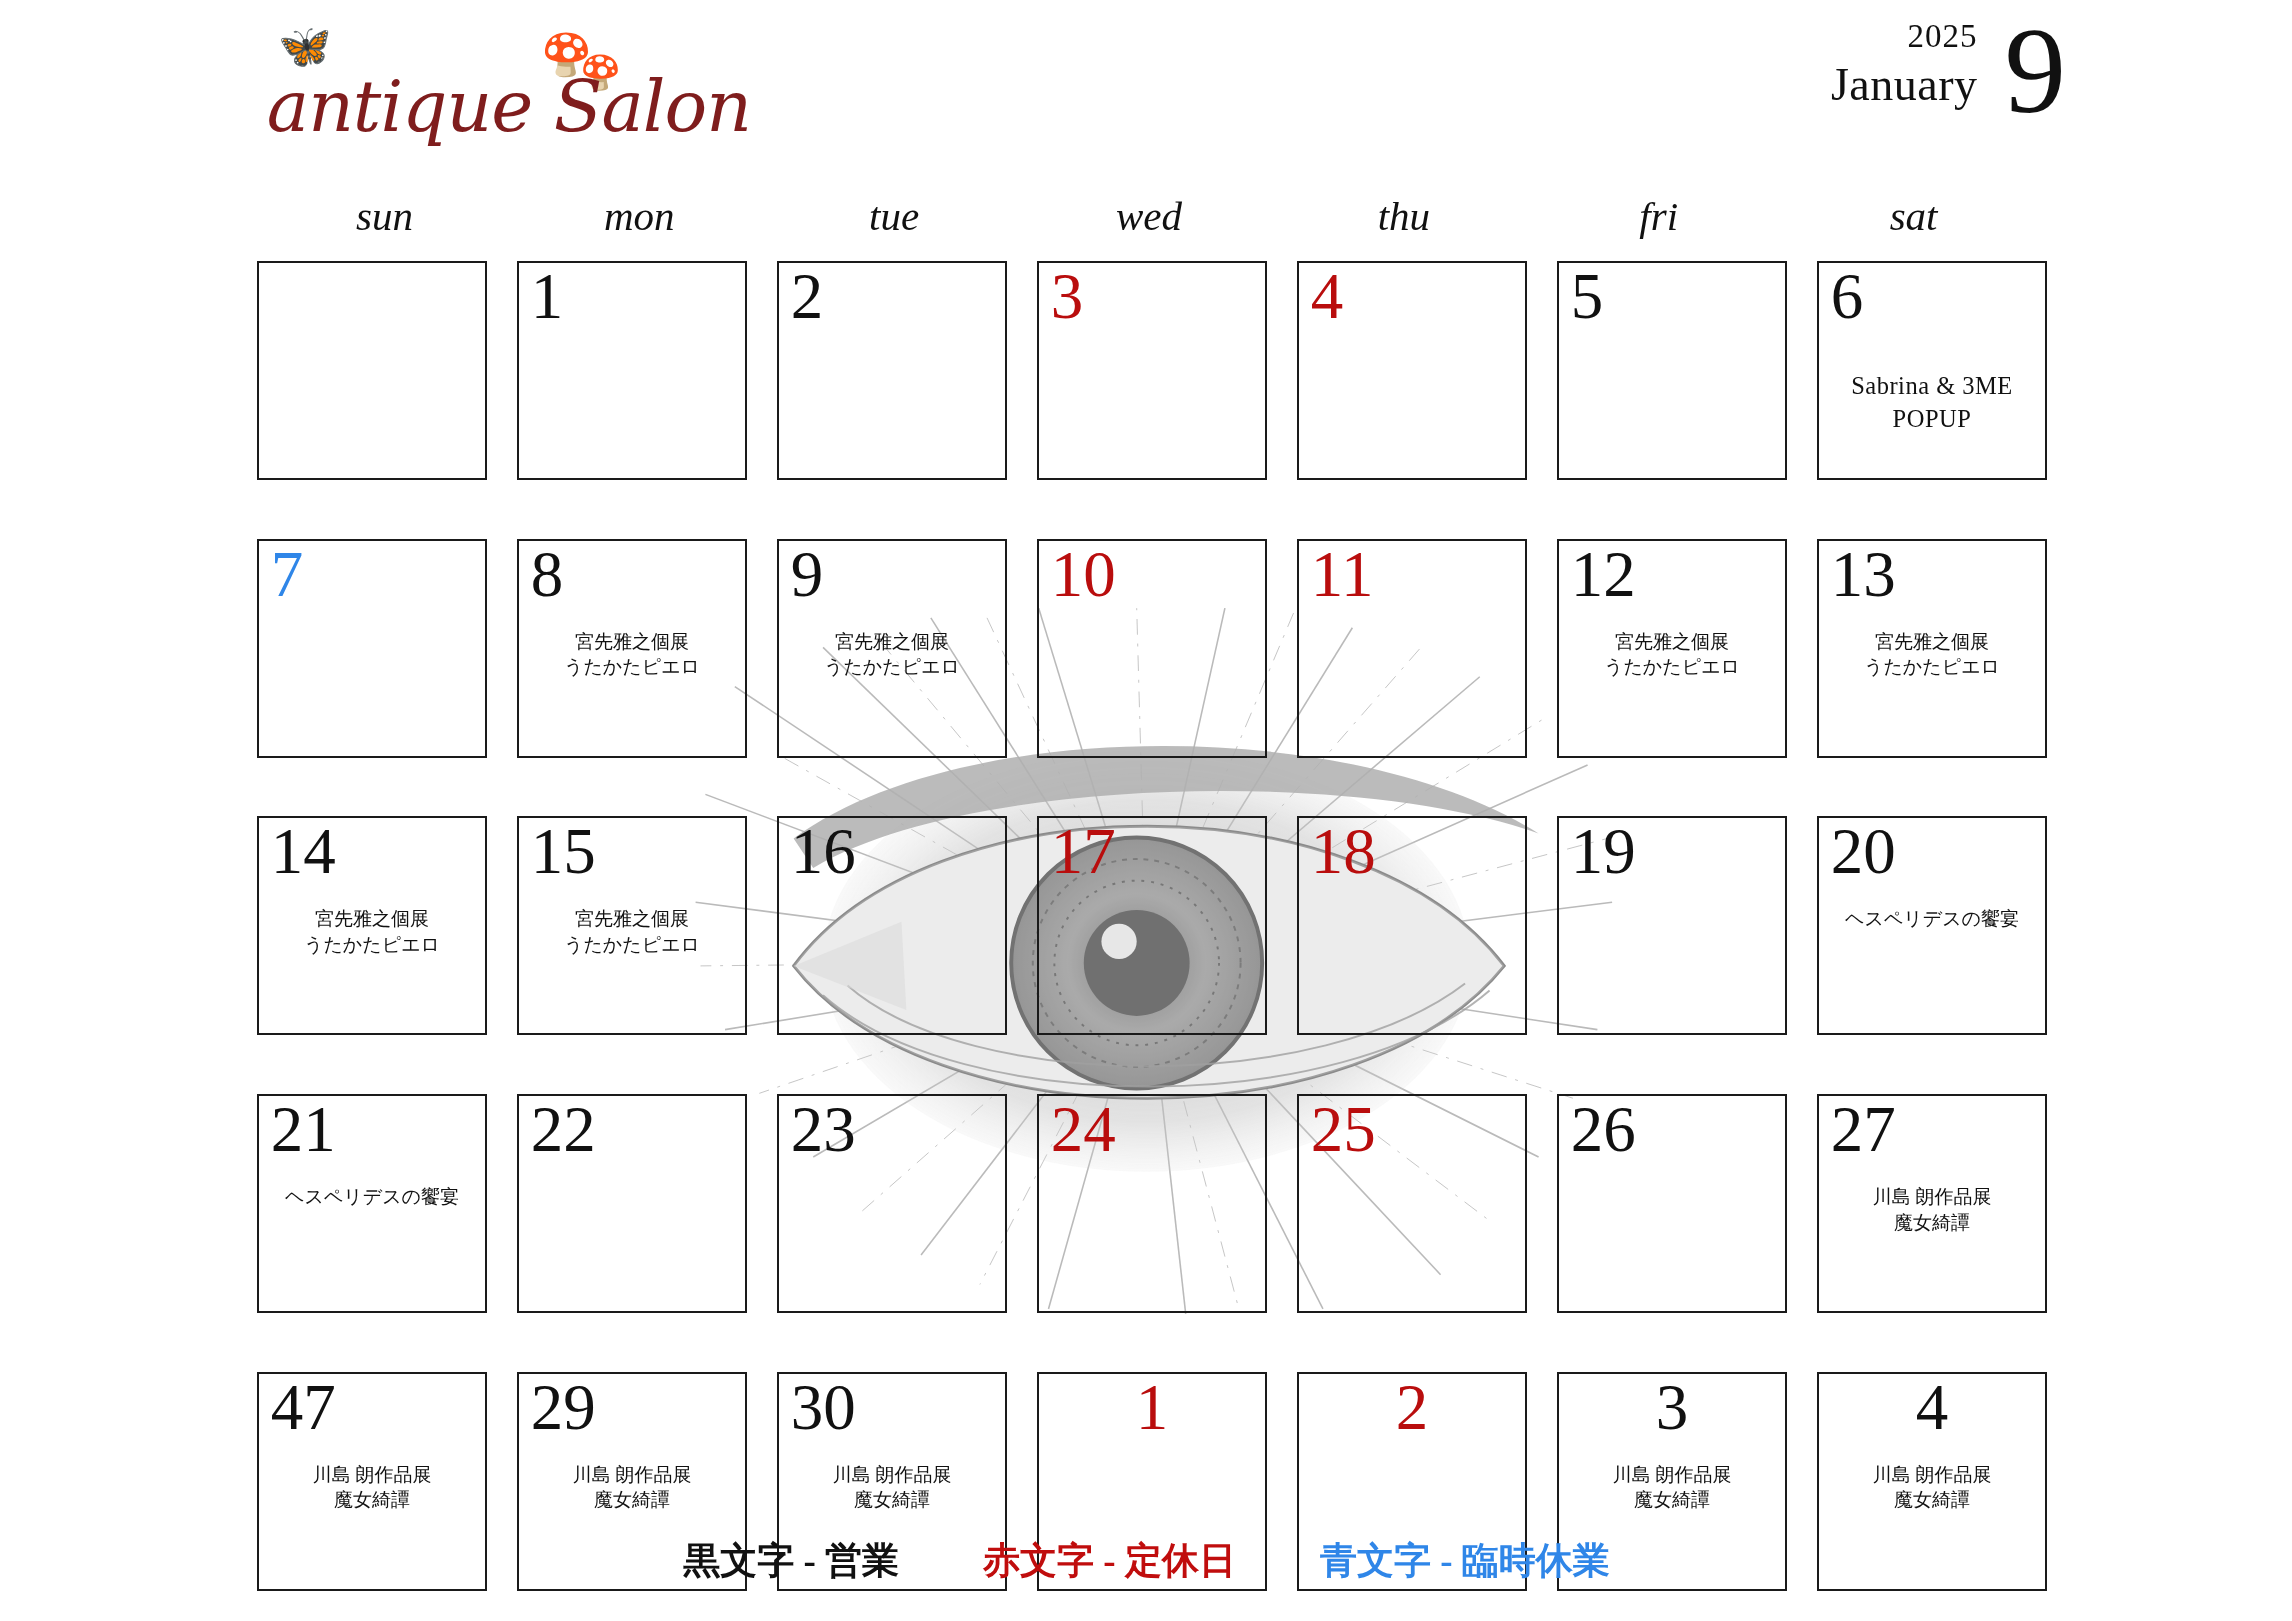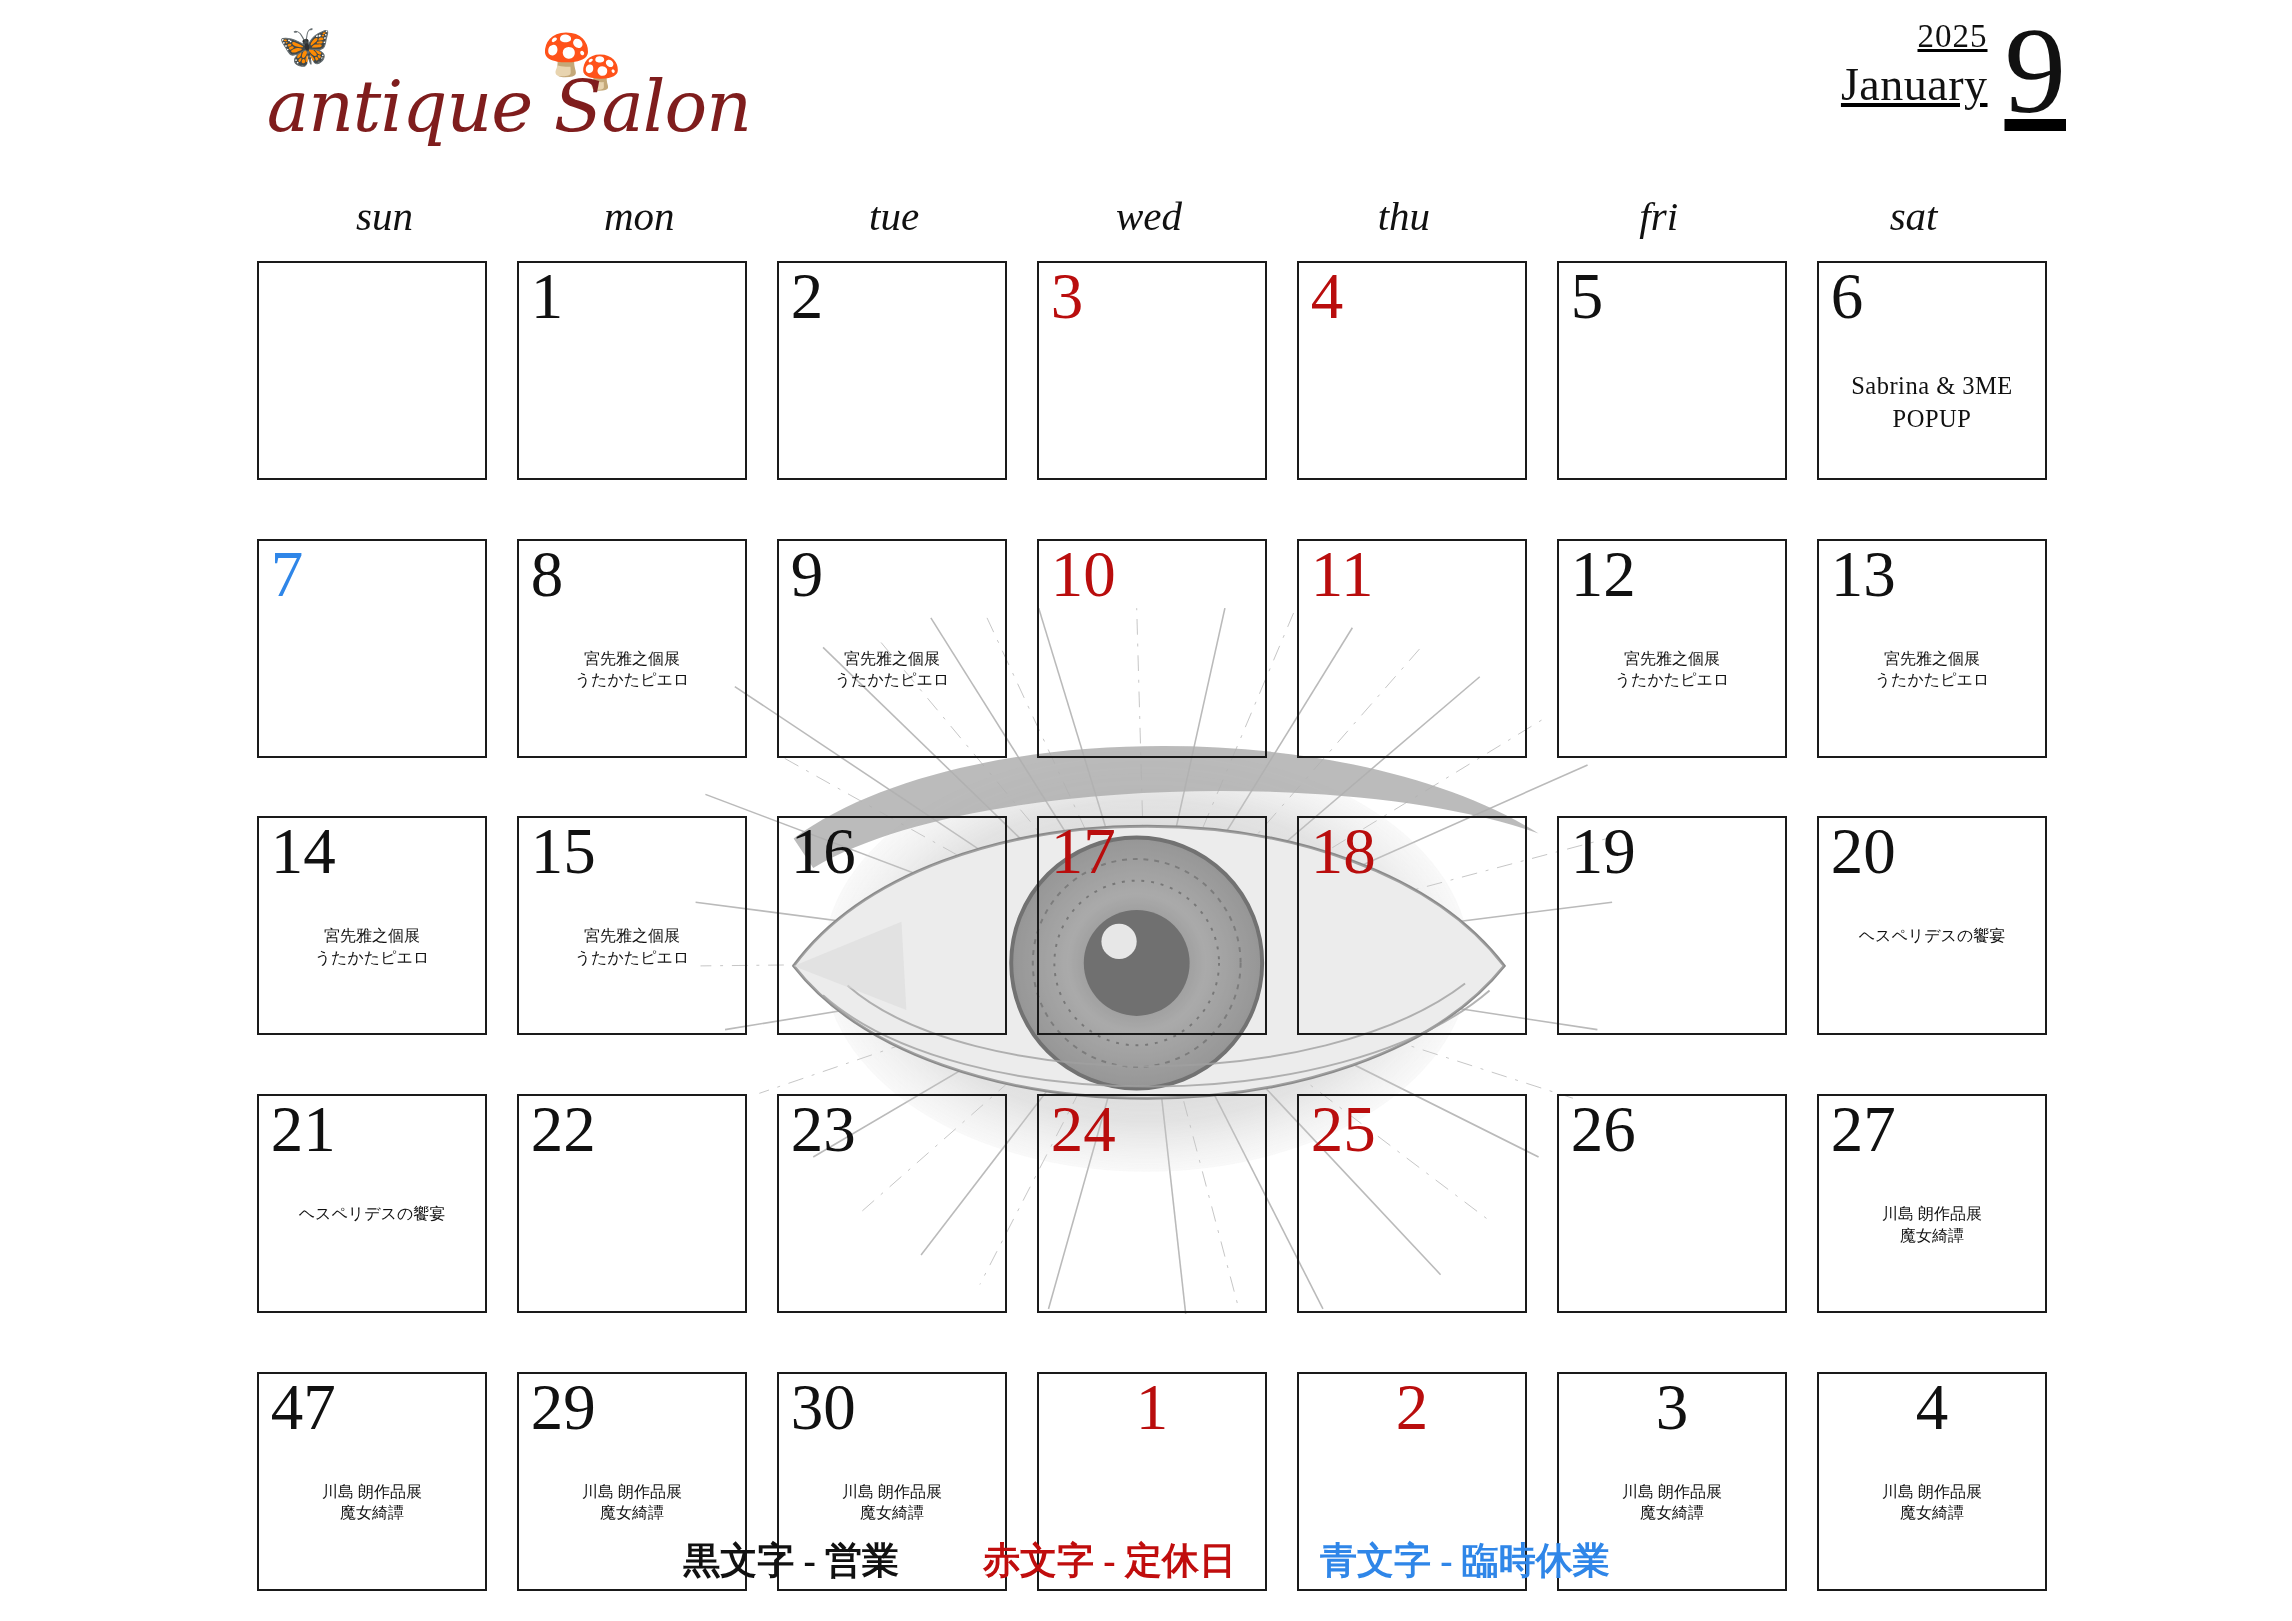--- a/index.html
+++ b/index.html
@@ -62,22 +62,21 @@
     line-height: 1;
     color: #5a4a3a;
   }
 
   .title-block {
     position: absolute;
     right: 227px;
     top: 19.6px;
     display: flex;
     align-items: flex-end;
-    gap: 17px;
-    text-decoration: underline;
+    gap: 27px;
   }
   .title-words {
     text-align: right;
     line-height: 1;
     padding-bottom: 13.7px;
   }
   .title-year {
     font-size: 33px;
     letter-spacing: 1px;
     color: #111;
@@ -160,25 +159,25 @@
   .daynum.blue { color: #2f86e8; }
   .daynum.center {
     left: 0;
     right: 0;
     text-align: center;
   }
   .events {
     position: absolute;
     left: 3.9px;
     right: 3.9px;
-    top: 107px;
+    top: 88px;
     text-align: center;
     font-family: "Liberation Serif", serif;
     color: #111;
-    font-size: 16px;
+    font-size: 19px;
     line-height: 1.35;
   }
   .events.latin {
     font-size: 24.5px;
     letter-spacing: 0.5px;
     top: 106px;
   }
   .events .ev-line { display: block; white-space: nowrap; }
 
   

